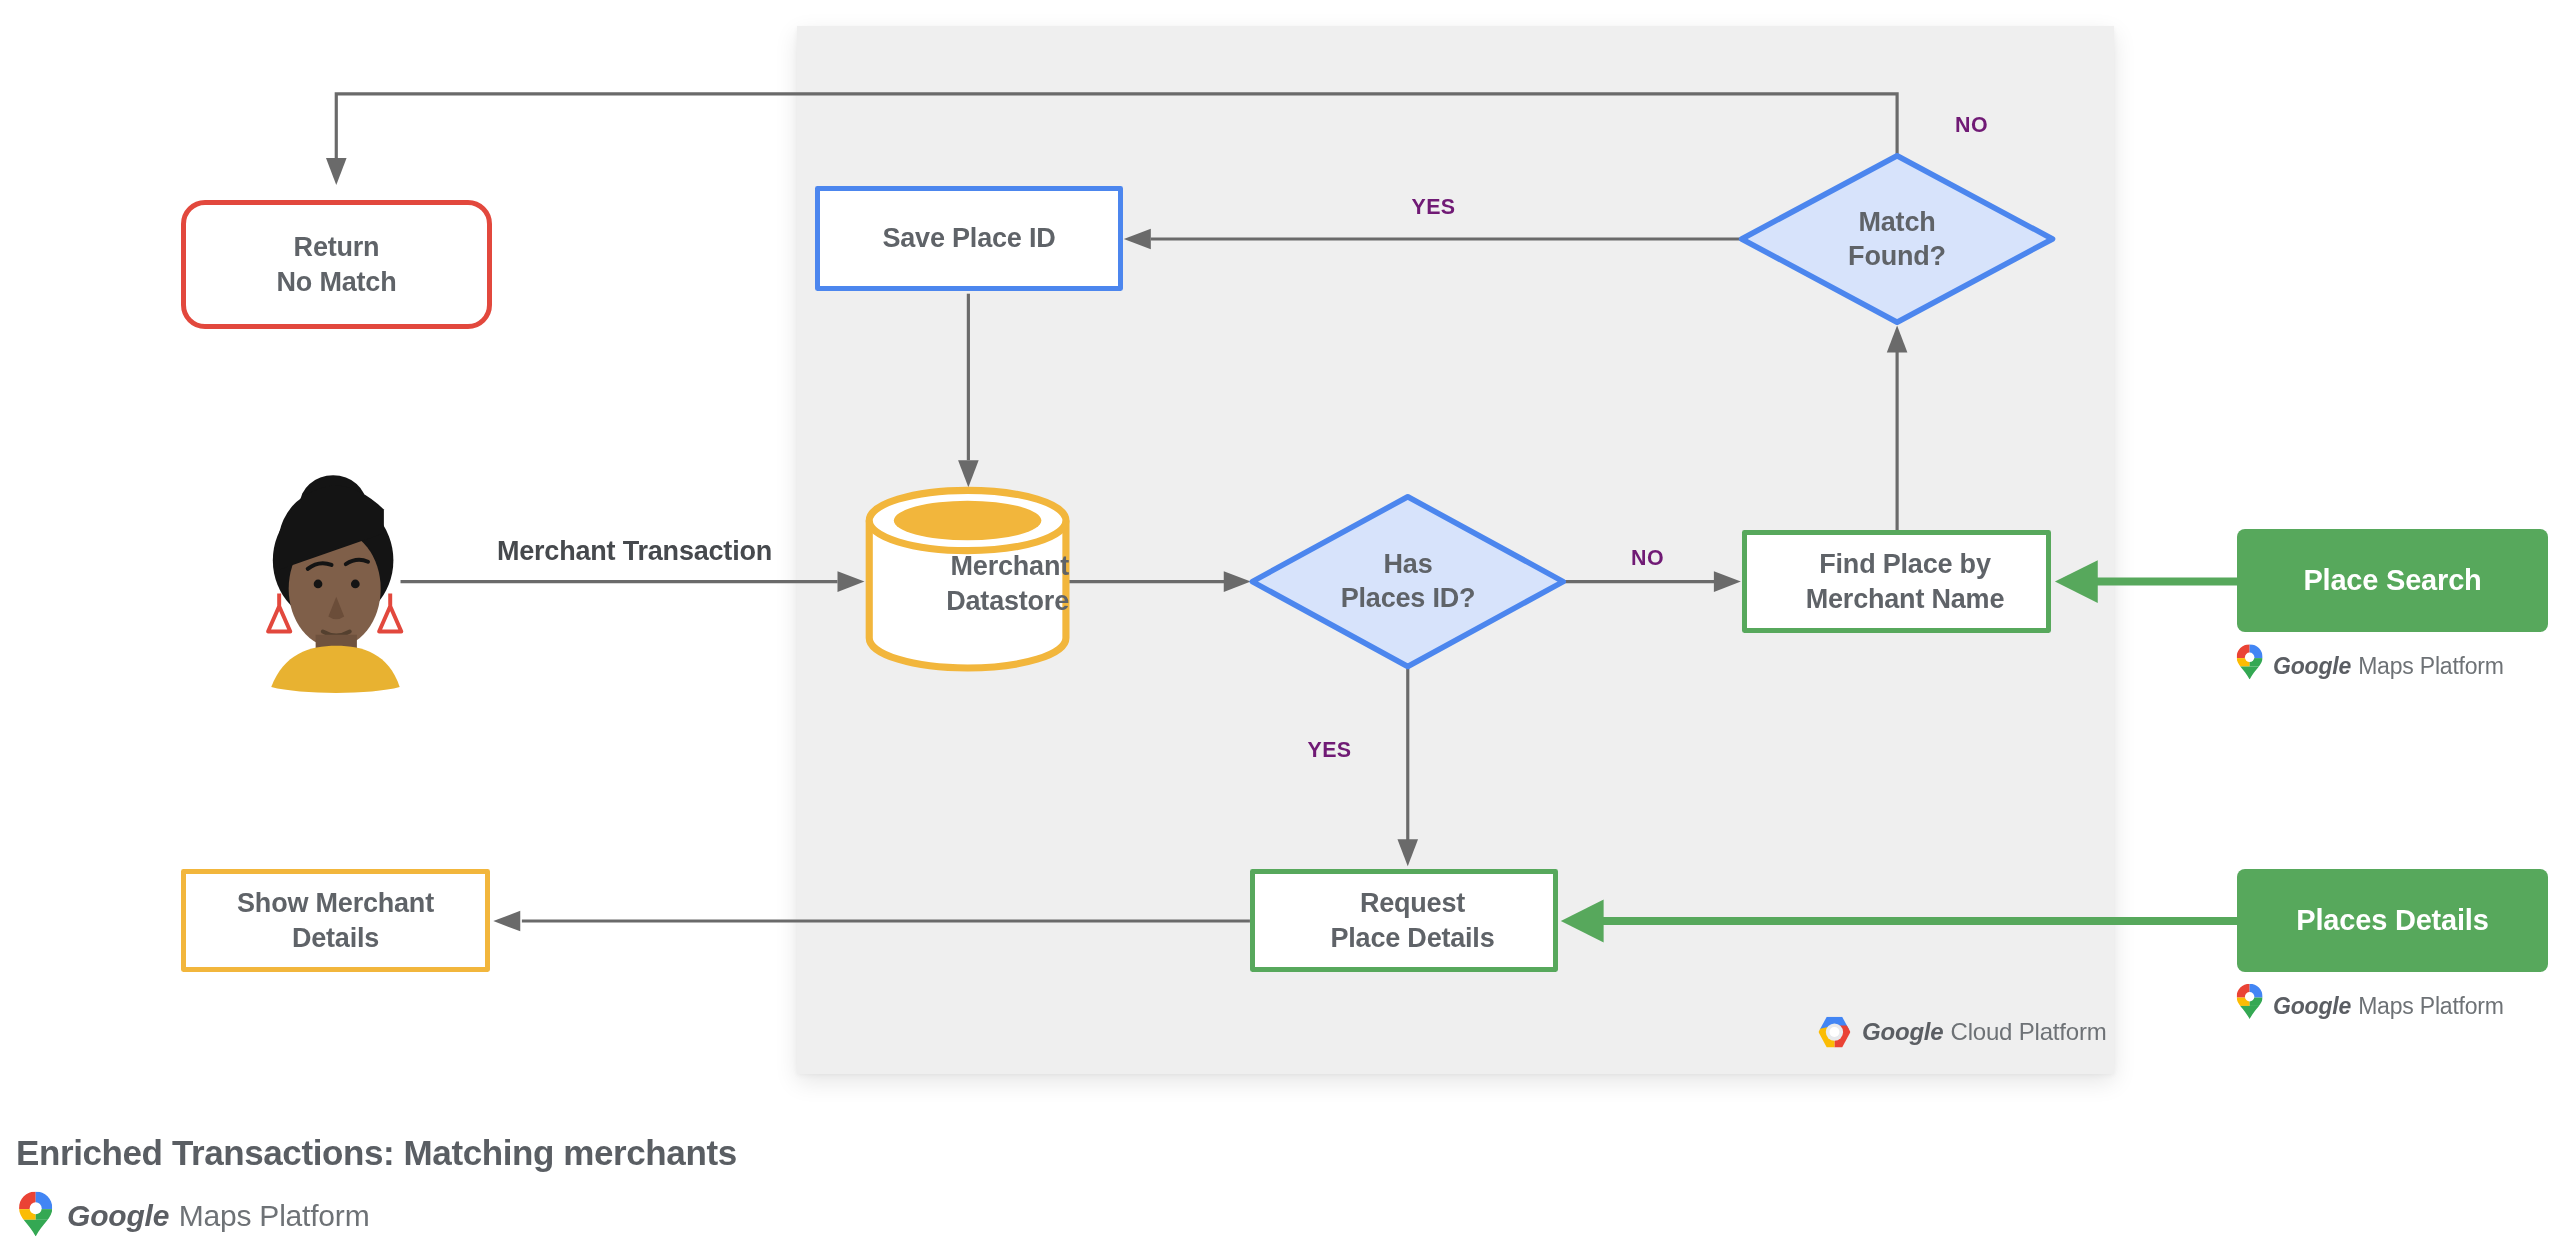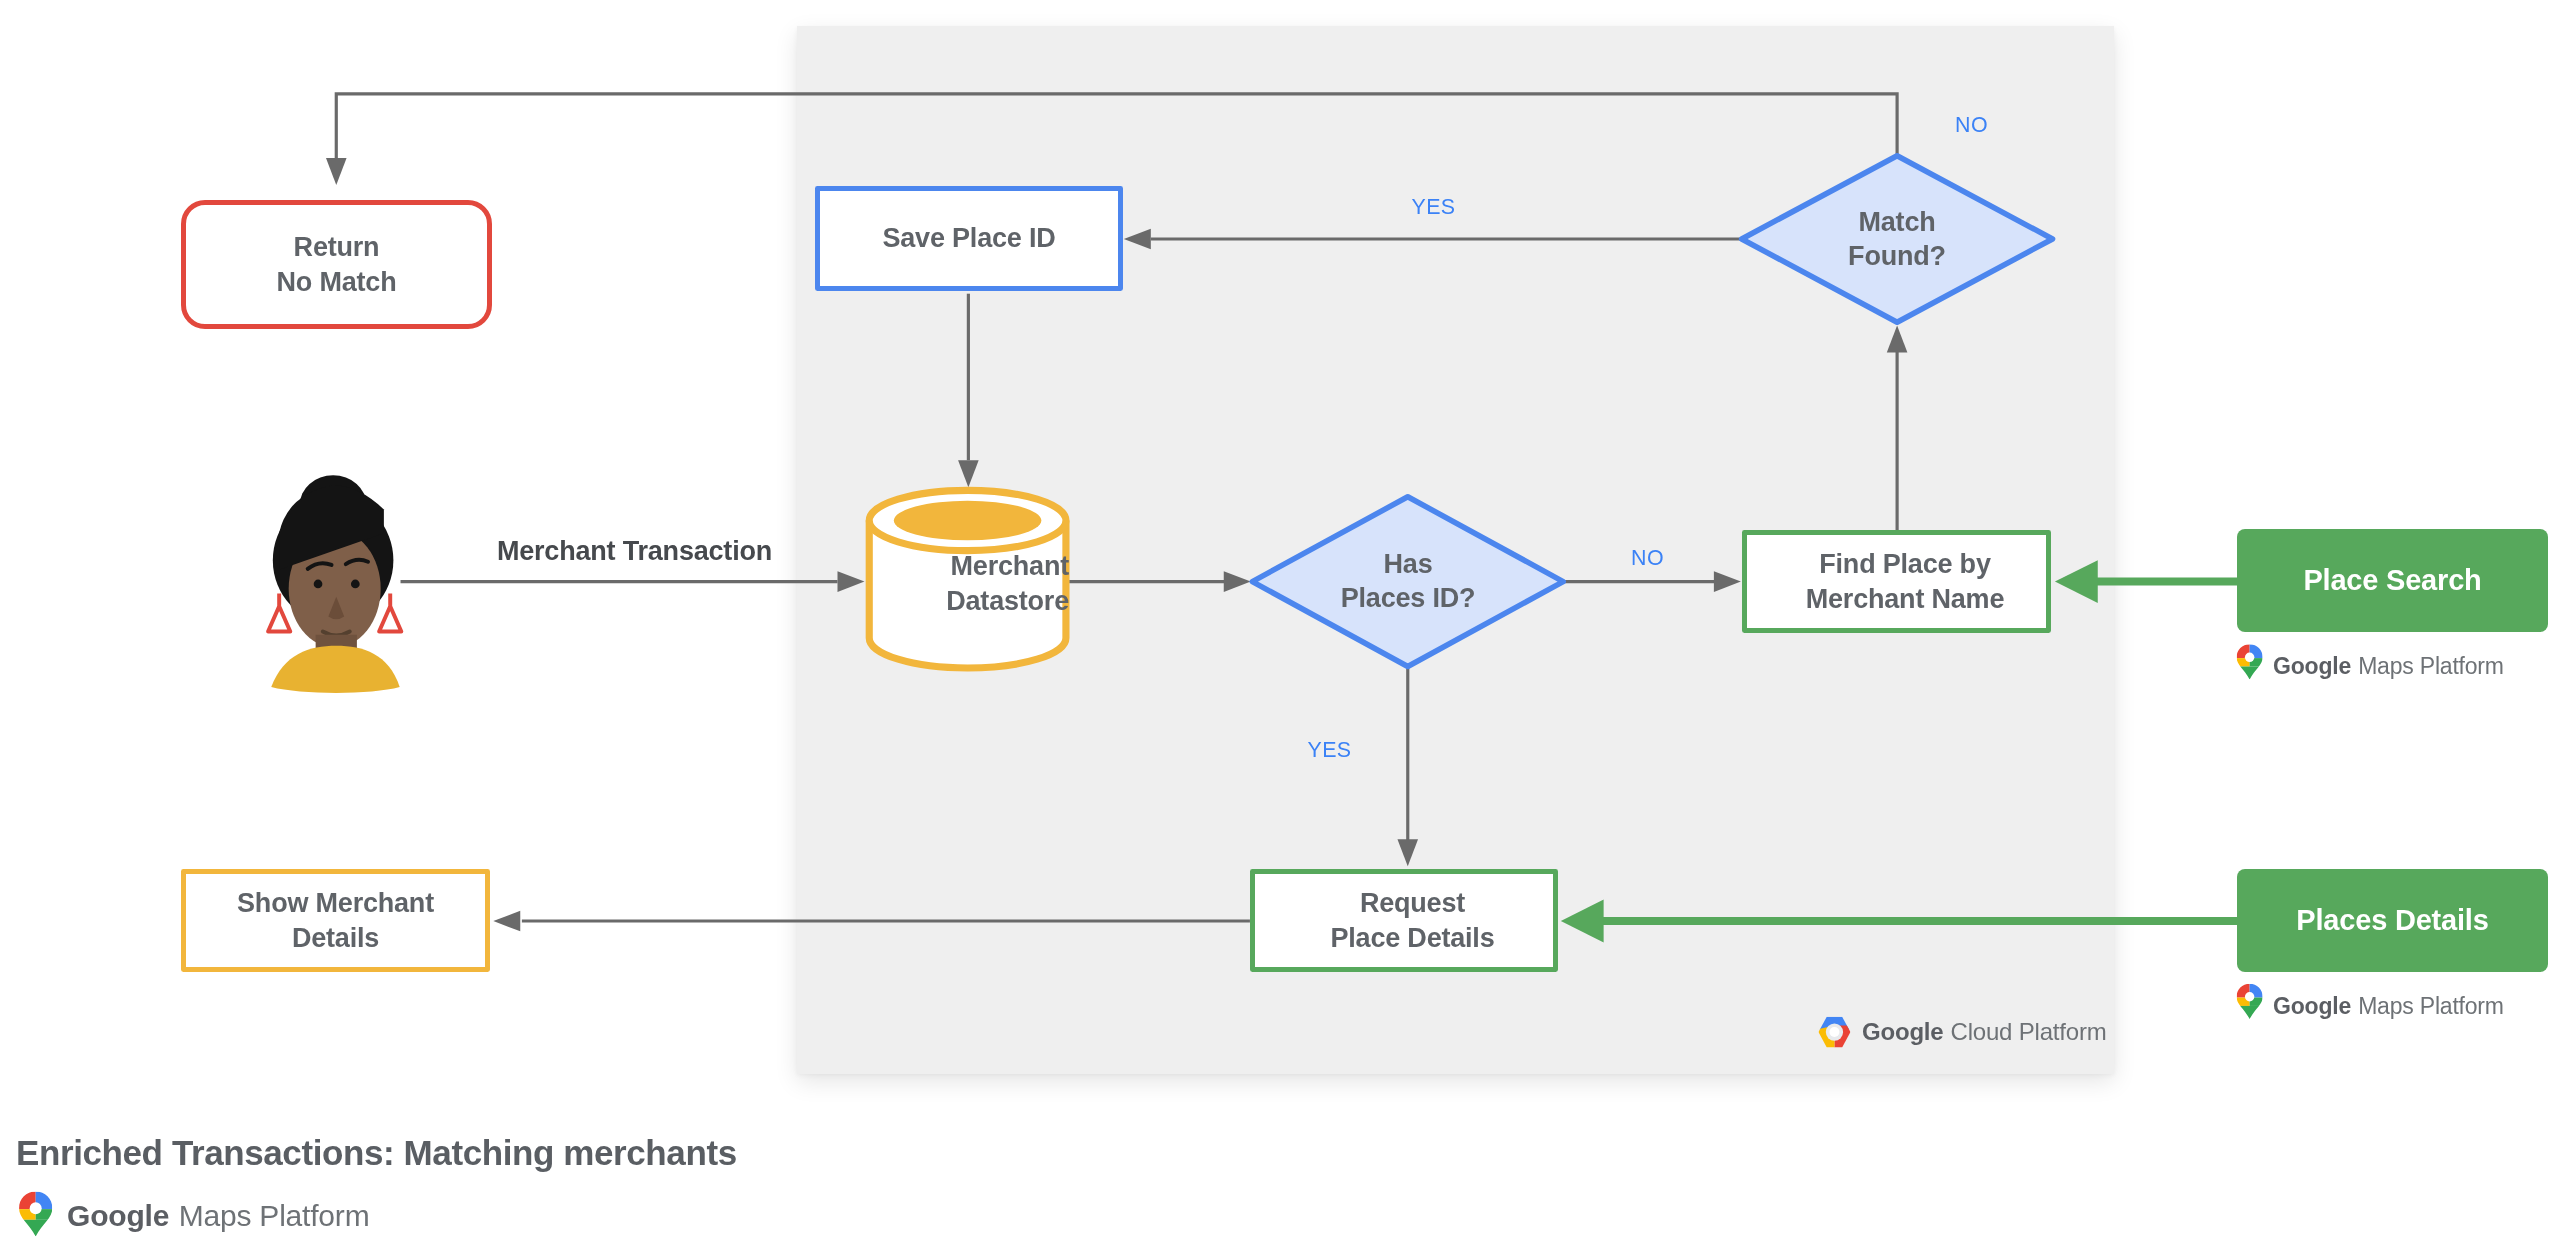--- a/index.html
+++ b/index.html
@@ -12,26 +12,26 @@
         text-align:center;font-weight:bold;font-size:27px;line-height:35px;color:#5f6368;white-space:pre-line;
         letter-spacing:-0.2px;border-radius:2.4px;}
   .node.red{border:5.6px solid #e2483d;}
   .node.blue{border:5.6px solid #4c86ee;}
   .node.green{border:5.6px solid #57a85c;padding-left:17px;}
   .node.yellow{border:5.6px solid #f2b63c;}
   .chip{position:absolute;box-sizing:border-box;background:#57a85c;border-radius:8px;display:flex;align-items:center;
         justify-content:center;text-align:center;font-weight:bold;font-size:29px;color:#ffffff;letter-spacing:-0.2px;}
   .diamond-label{position:absolute;display:flex;align-items:center;justify-content:center;text-align:center;
         font-weight:bold;font-size:27px;line-height:34px;color:#5f6368;white-space:pre-line;letter-spacing:-0.2px;}
-  .edge-label{position:absolute;font-weight:normal;font-size:21.4px;color:#3b82f6;letter-spacing:0.4px;text-align:center;}
+  .edge-label{position:absolute;font-weight:bold;font-size:21.4px;color:#701a75;letter-spacing:0.4px;text-align:center;}
   .flow-label{position:absolute;font-weight:bold;font-size:27px;color:#46494d;text-align:center;letter-spacing:-0.2px;}
   .cyl-label{position:absolute;text-align:right;font-weight:bold;font-size:27px;line-height:35px;color:#5f6368;
         white-space:pre-line;letter-spacing:-0.2px;}
   .brand{position:absolute;display:flex;align-items:center;}
-  .brand .g{font-size:23px;color:#5b5e63;font-weight:bold;letter-spacing:-0.2px;}
+  .brand .g{font-size:23px;color:#5b5e63;font-weight:bold;letter-spacing:-0.2px;font-style:italic;}
   .brand .r{font-size:23px;color:#6e7276;letter-spacing:-0.2px;margin-left:7.1px;}
   .brand.footer .g{font-size:30px;}
   .brand.footer .r{font-size:30px;margin-left:9.5px;}
   .brand.cloud .g{font-size:24px;}
   .brand.cloud .r{font-size:24px;margin-left:7.1px;}
   .title{position:absolute;left:16px;top:1133px;font-weight:bold;font-size:35px;color:#5a5e63;letter-spacing:-0.4px;}
 </style>
 </head>
 <body>
 

